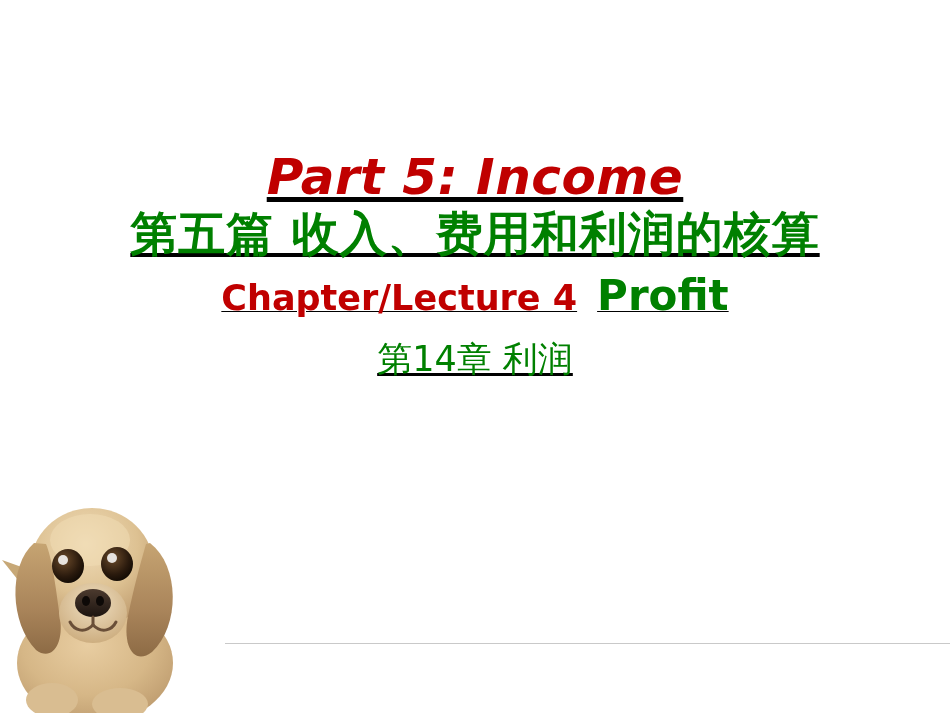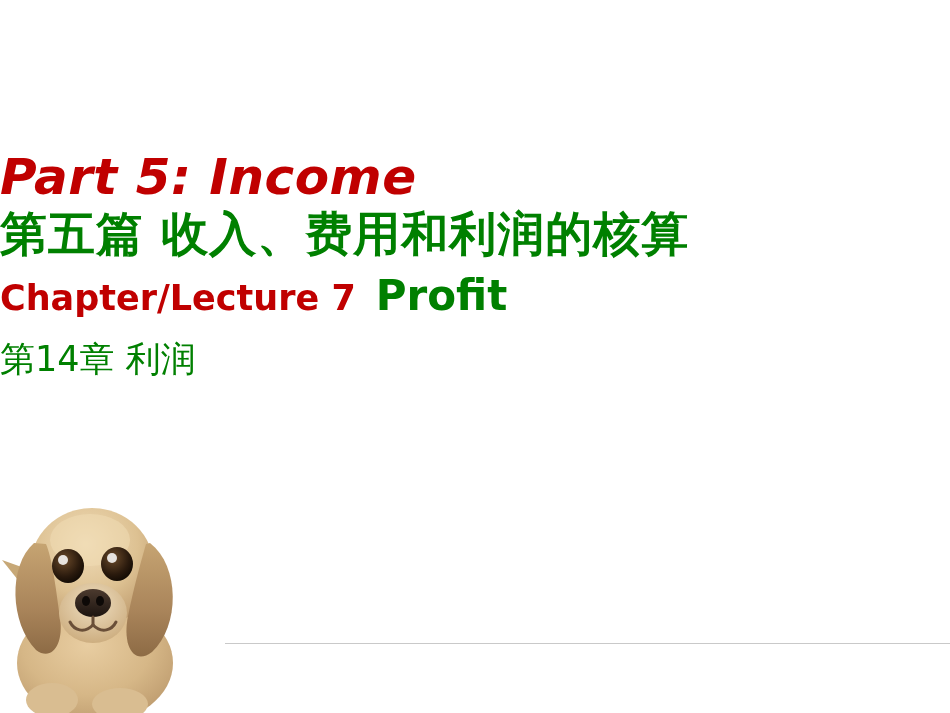--- a/index.html
+++ b/index.html
@@ -19,20 +19,22 @@
     width: 950px;
     height: 713px;
     background: #ffffff;
     overflow: hidden;
   }
   .title-block {
     position: absolute;
     left: 0;
     top: 150px;
     width: 950px;
+    text-align: center;
+    text-decoration: underline;
   }
   .line-part-en {
     font-family: "DejaVu Sans", sans-serif;
     font-style: italic;
     font-weight: bold;
     font-size: 50px;
     color: #C00000;
     line-height: 1.08;
     letter-spacing: 0.5px;
   }
@@ -92,21 +94,21 @@
 </style>
 </head>
 <body>
 
 <div class="slide">
 
   <div class="title-block">
     <div class="line-part-en">Part 5: Income</div>
     <div class="line-part-cn">第五篇 收入、费用和利润的核算</div>
     <div class="line-chapter">
-      <span class="chapter-en">Chapter/Lecture 7</span><span class="chapter-profit">Profit</span>
+      <span class="chapter-en">Chapter/Lecture 4</span><span class="chapter-profit">Profit</span>
     </div>
     <div class="line-chapter-cn">第14章 利润</div>
   </div>
 
   <div class="hairline"></div>
 
   <div class="dog">
     <svg width="210" height="265" viewBox="0 0 210 265" xmlns="http://www.w3.org/2000/svg" aria-hidden="true">
       <defs>
         <radialGradient id="furBody" cx="45%" cy="35%" r="75%">

